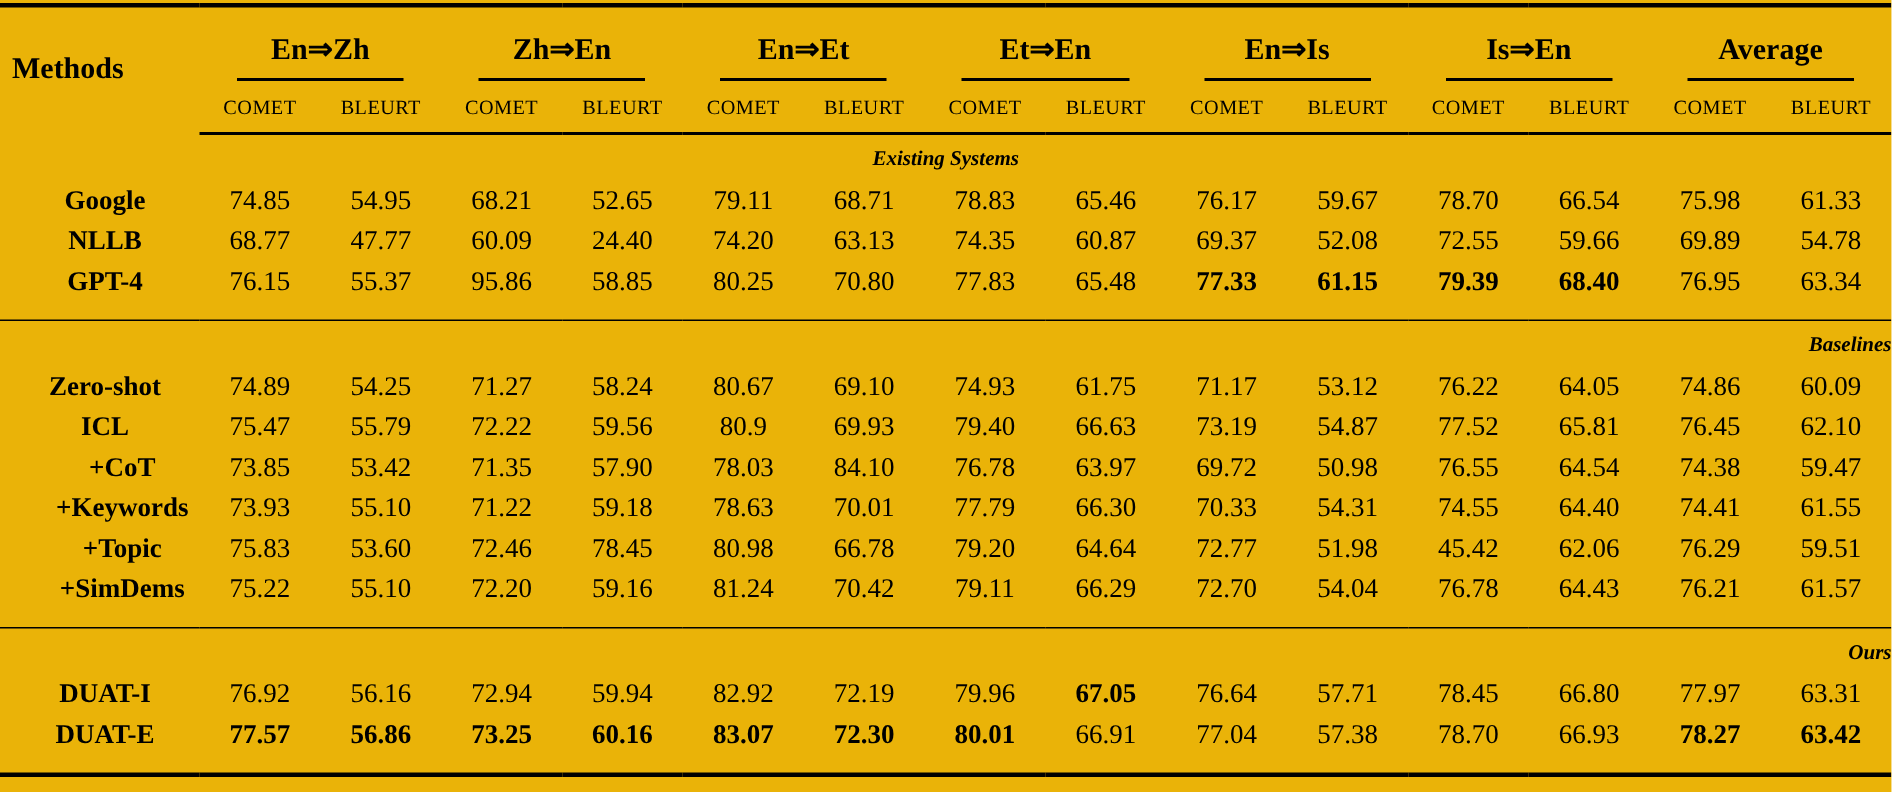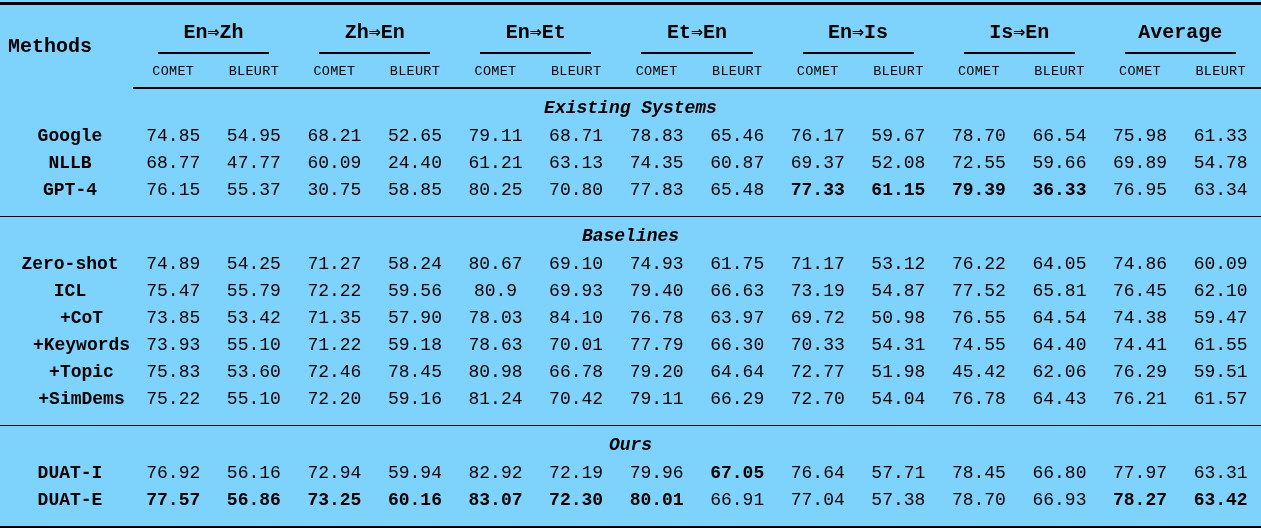--- a/index.html
+++ b/index.html
@@ -1,22 +1,22 @@
 <!DOCTYPE html>
 <html><head>
 <meta charset="utf-8">
 <style>
   * { box-sizing: border-box; }
   html, body { margin: 0; padding: 0; background: #ffffff; }
   .page {
     width: 1261px;
     height: 528px;
-    background: #7dd3fc;
+    background: #eab308;
     color: #000000;
-    font-family: Liberation Mono, monospace;
+    font-family: Liberation Serif, serif;
     overflow: hidden;
     padding-top: 2px;
   }
   table.results {
     width: 1261px;
     border-collapse: collapse;
     table-layout: fixed;
     border-top: 3px solid #000000;
     border-bottom: 3px solid #000000;
   }
@@ -51,25 +51,26 @@
     padding: 10px 0 8px 0;
     border-bottom: 2.5px solid #000000;
     overflow: visible;
     white-space: nowrap;
   }
   
   tr.section-title td {
     text-align: center;
     font-weight: bold;
     font-style: italic;
-    font-size: 18px;
+    font-size: 14px;
     padding: 9px 0 5px 0;
   }
   tr.section-title.ruled td {
     border-top: 1.5px solid #000000;
+    text-align: right;
   }
   td.method {
     font-weight: bold;
     font-size: 18px;
     text-align: center;
     padding-left: 8px;
     line-height: 25px;
     white-space: nowrap;
   }
   td.method.indent { padding-left: 31px; }
@@ -173,45 +174,45 @@
           <td class="val">66.54</td>
           <td class="val">75.98</td>
           <td class="val">61.33</td>
         </tr>
         <tr class="data-row">
           <td class="method">NLLB</td>
           <td class="val">68.77</td>
           <td class="val">47.77</td>
           <td class="val">60.09</td>
           <td class="val">24.40</td>
-          <td class="val">61.21</td>
+          <td class="val">74.20</td>
           <td class="val">63.13</td>
           <td class="val">74.35</td>
           <td class="val">60.87</td>
           <td class="val">69.37</td>
           <td class="val">52.08</td>
           <td class="val">72.55</td>
           <td class="val">59.66</td>
           <td class="val">69.89</td>
           <td class="val">54.78</td>
         </tr>
         <tr class="data-row last">
           <td class="method">GPT-4</td>
           <td class="val">76.15</td>
           <td class="val">55.37</td>
-          <td class="val">30.75</td>
+          <td class="val">95.86</td>
           <td class="val">58.85</td>
           <td class="val">80.25</td>
           <td class="val">70.80</td>
           <td class="val">77.83</td>
           <td class="val">65.48</td>
           <td class="val best">77.33</td>
           <td class="val best">61.15</td>
           <td class="val best">79.39</td>
-          <td class="val best">36.33</td>
+          <td class="val best">68.40</td>
           <td class="val">76.95</td>
           <td class="val">63.34</td>
         </tr>
         <tr class="section-title ruled">
           <td colspan="15">Baselines</td>
         </tr>
         <tr class="data-row">
           <td class="method">Zero-shot</td>
           <td class="val">74.89</td>
           <td class="val">54.25</td>

